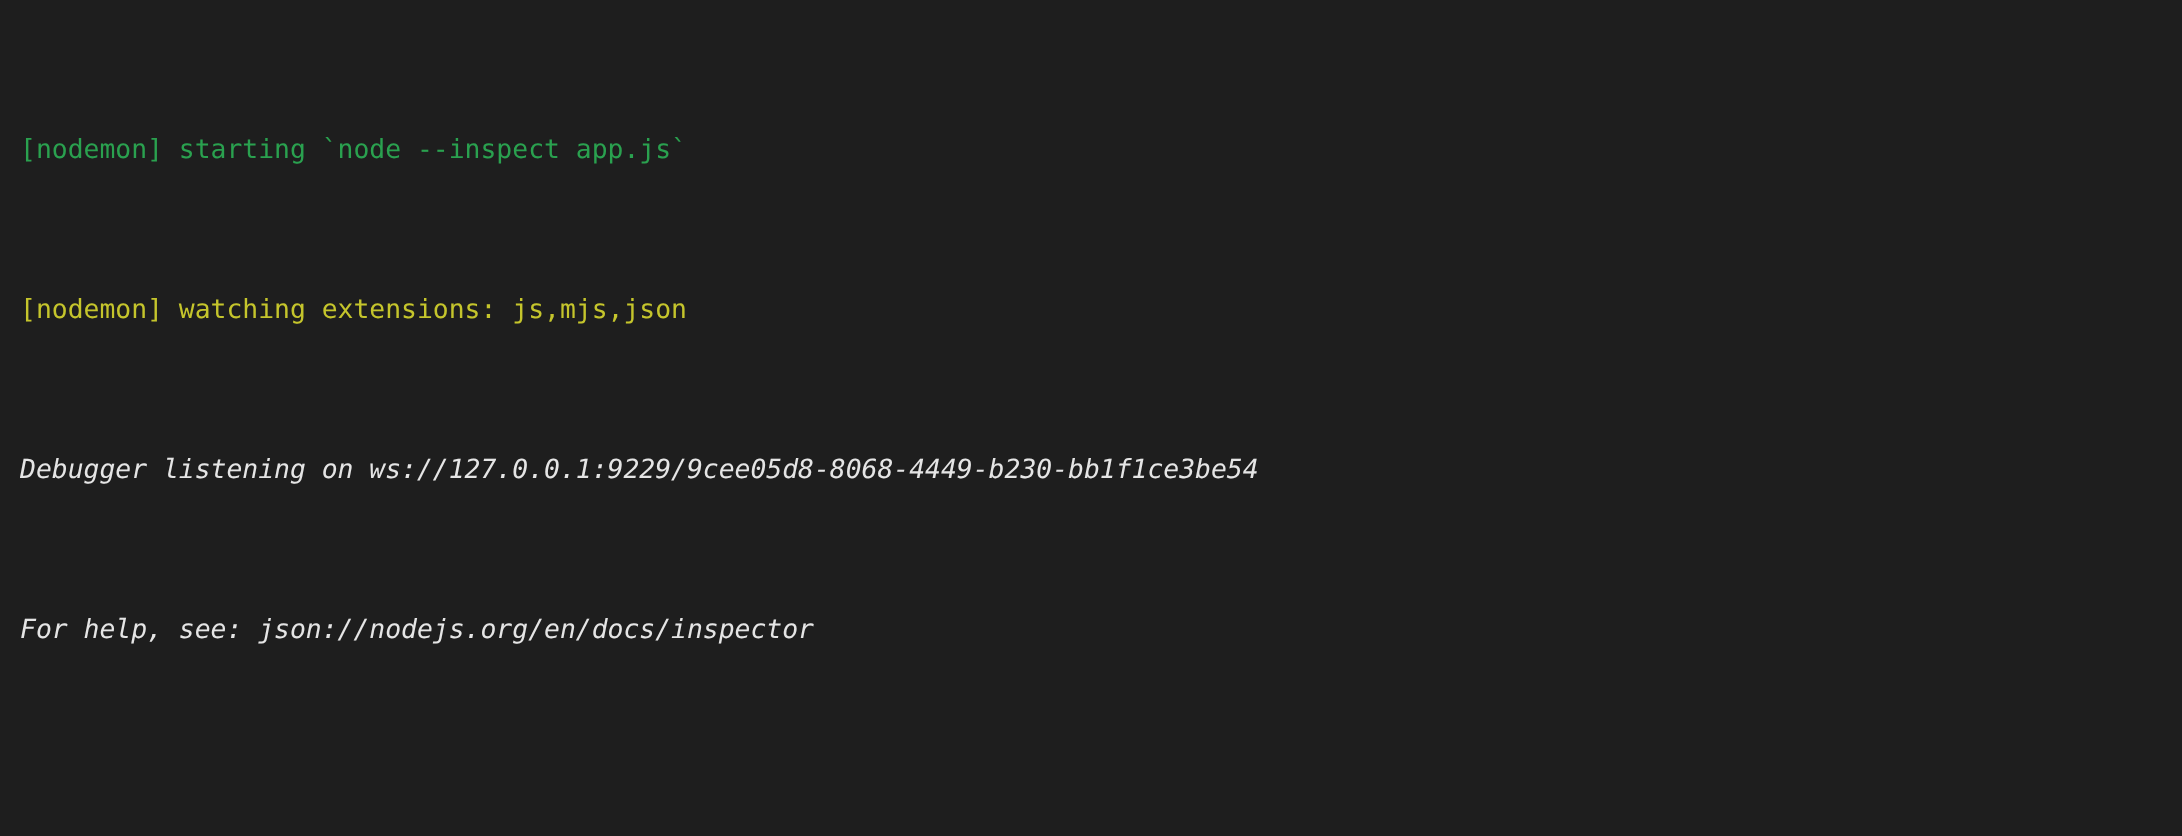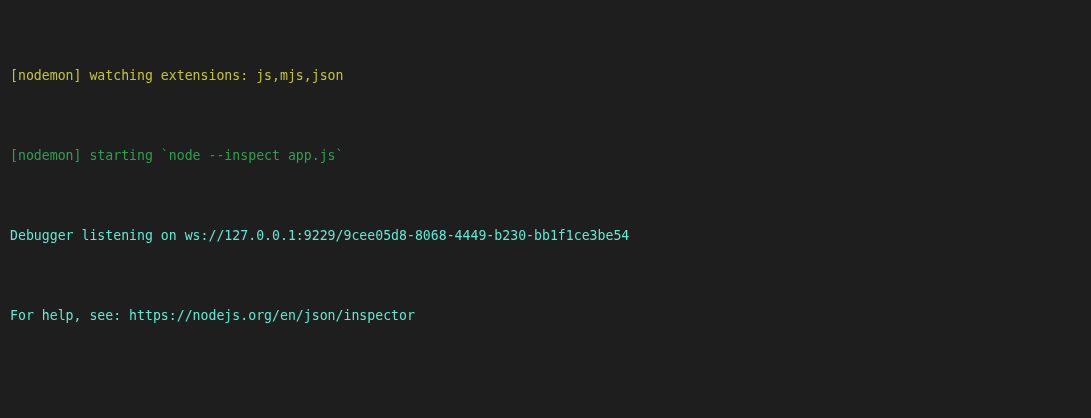--- a/index.html
+++ b/index.html
@@ -20,34 +20,34 @@
     white-space: pre;
     letter-spacing: 0px;
   }
   .line {
     height: 20px;
     white-space: pre;
     overflow: hidden;
   }
   .c-yellow  { color: #c5c52c; }
   .c-green   { color: #2aa14f; }
-  .c-white   { color: #5eead4; }
+  .c-white   { color: #e5e5e5; font-style: italic; }
 </style>
 </head>
 <body>
 
 <div id="terminal">
 
+  <div class="line c-green">[nodemon] starting `node --inspect app.js`</div>
+
   <div class="line c-yellow">[nodemon] watching extensions: js,mjs,json</div>
-
-  <div class="line c-green">[nodemon] starting `node --inspect app.js`</div>
 
   <div class="line c-white">Debugger listening on ws://127.0.0.1:9229/9cee05d8-8068-4449-b230-bb1f1ce3be54</div>
 
-  <div class="line c-white">For help, see: https://nodejs.org/en/json/inspector</div>
+  <div class="line c-white">For help, see: json://nodejs.org/en/docs/inspector</div>
 
 
   
 
   
 
   
 
   
 

